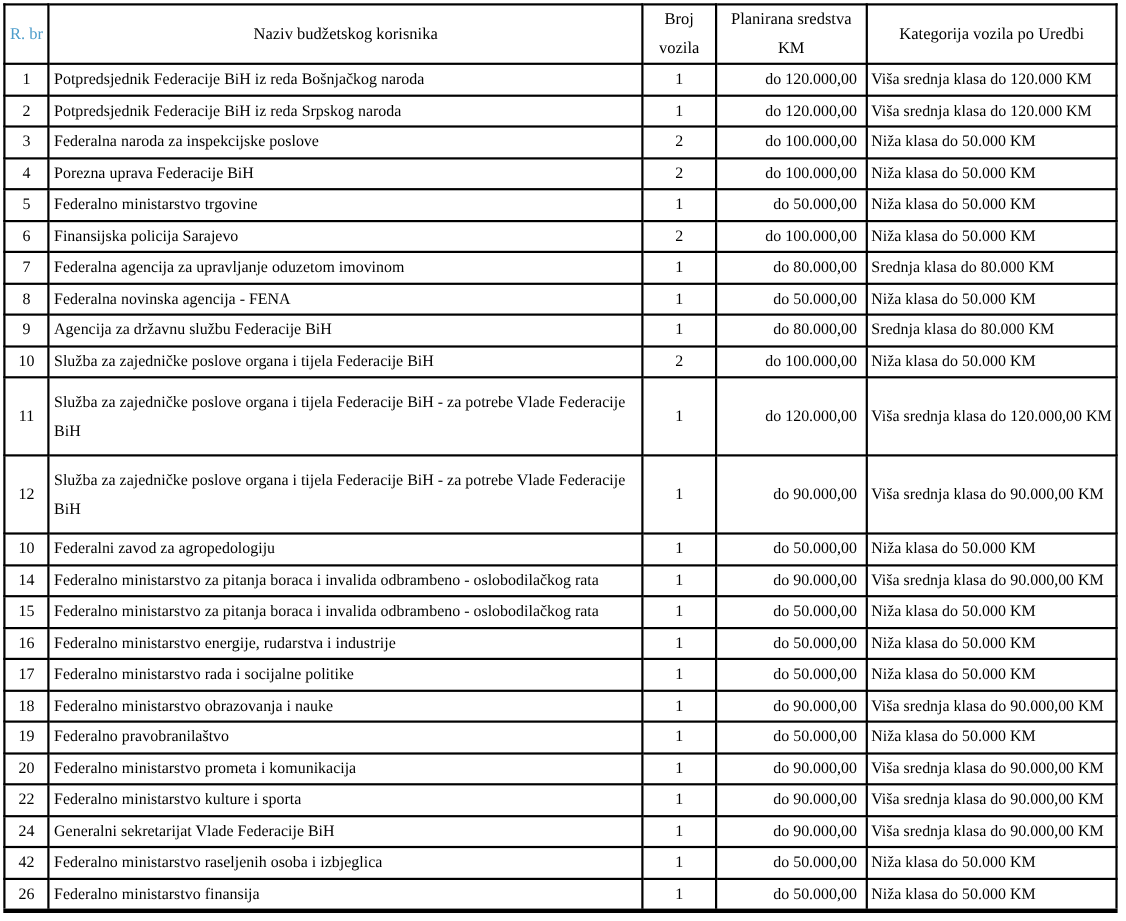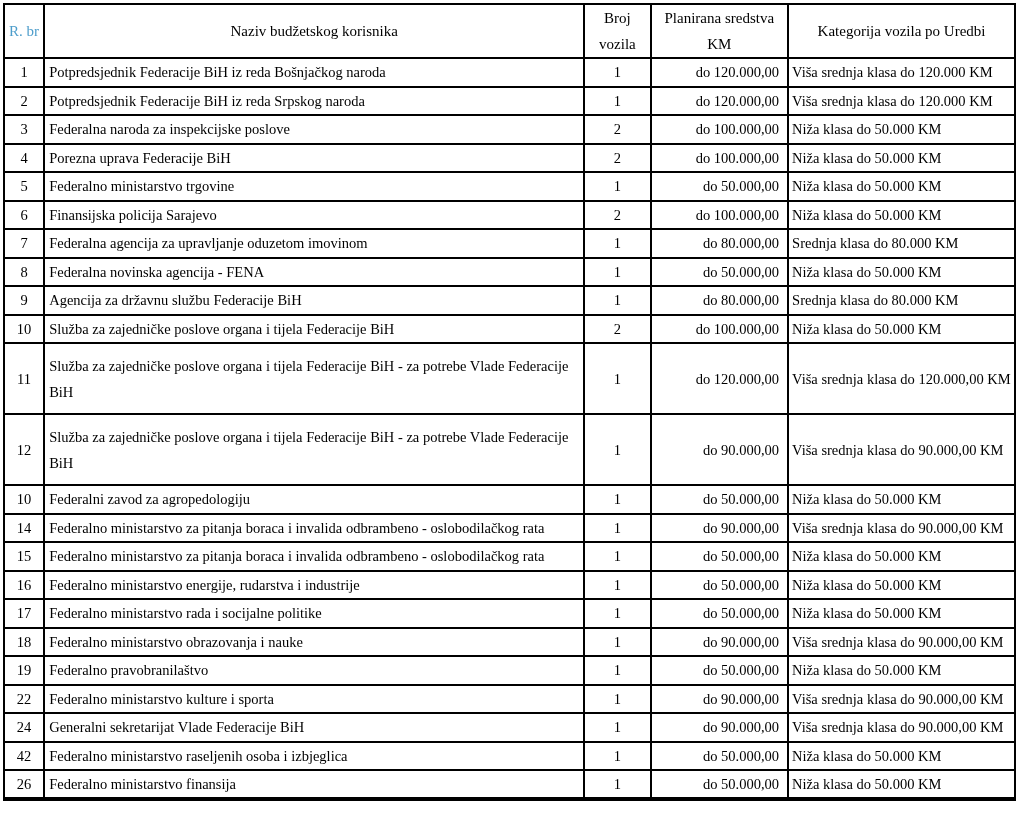--- a/index.html
+++ b/index.html
@@ -190,20 +190,27 @@
     <td class="kategorija">Viša srednja klasa do 90.000,00 KM</td>
   </tr>
       <tr>
     <td class="rbr">19</td>
     <td class="naziv">Federalno pravobranilaštvo</td>
     <td class="broj">1</td>
     <td class="sredstva">do 50.000,00</td>
     <td class="kategorija">Niža klasa do 50.000 KM</td>
   </tr>
       <tr>
+    <td class="rbr">20</td>
+    <td class="naziv">Federalno ministarstvo prometa i komunikacija</td>
+    <td class="broj">1</td>
+    <td class="sredstva">do 90.000,00</td>
+    <td class="kategorija">Viša srednja klasa do 90.000,00 KM</td>
+  </tr>
+      <tr>
     <td class="rbr">22</td>
     <td class="naziv">Federalno ministarstvo kulture i sporta</td>
     <td class="broj">1</td>
     <td class="sredstva">do 90.000,00</td>
     <td class="kategorija">Viša srednja klasa do 90.000,00 KM</td>
   </tr>
       <tr>
     <td class="rbr">24</td>
     <td class="naziv">Generalni sekretarijat Vlade Federacije BiH</td>
     <td class="broj">1</td>

